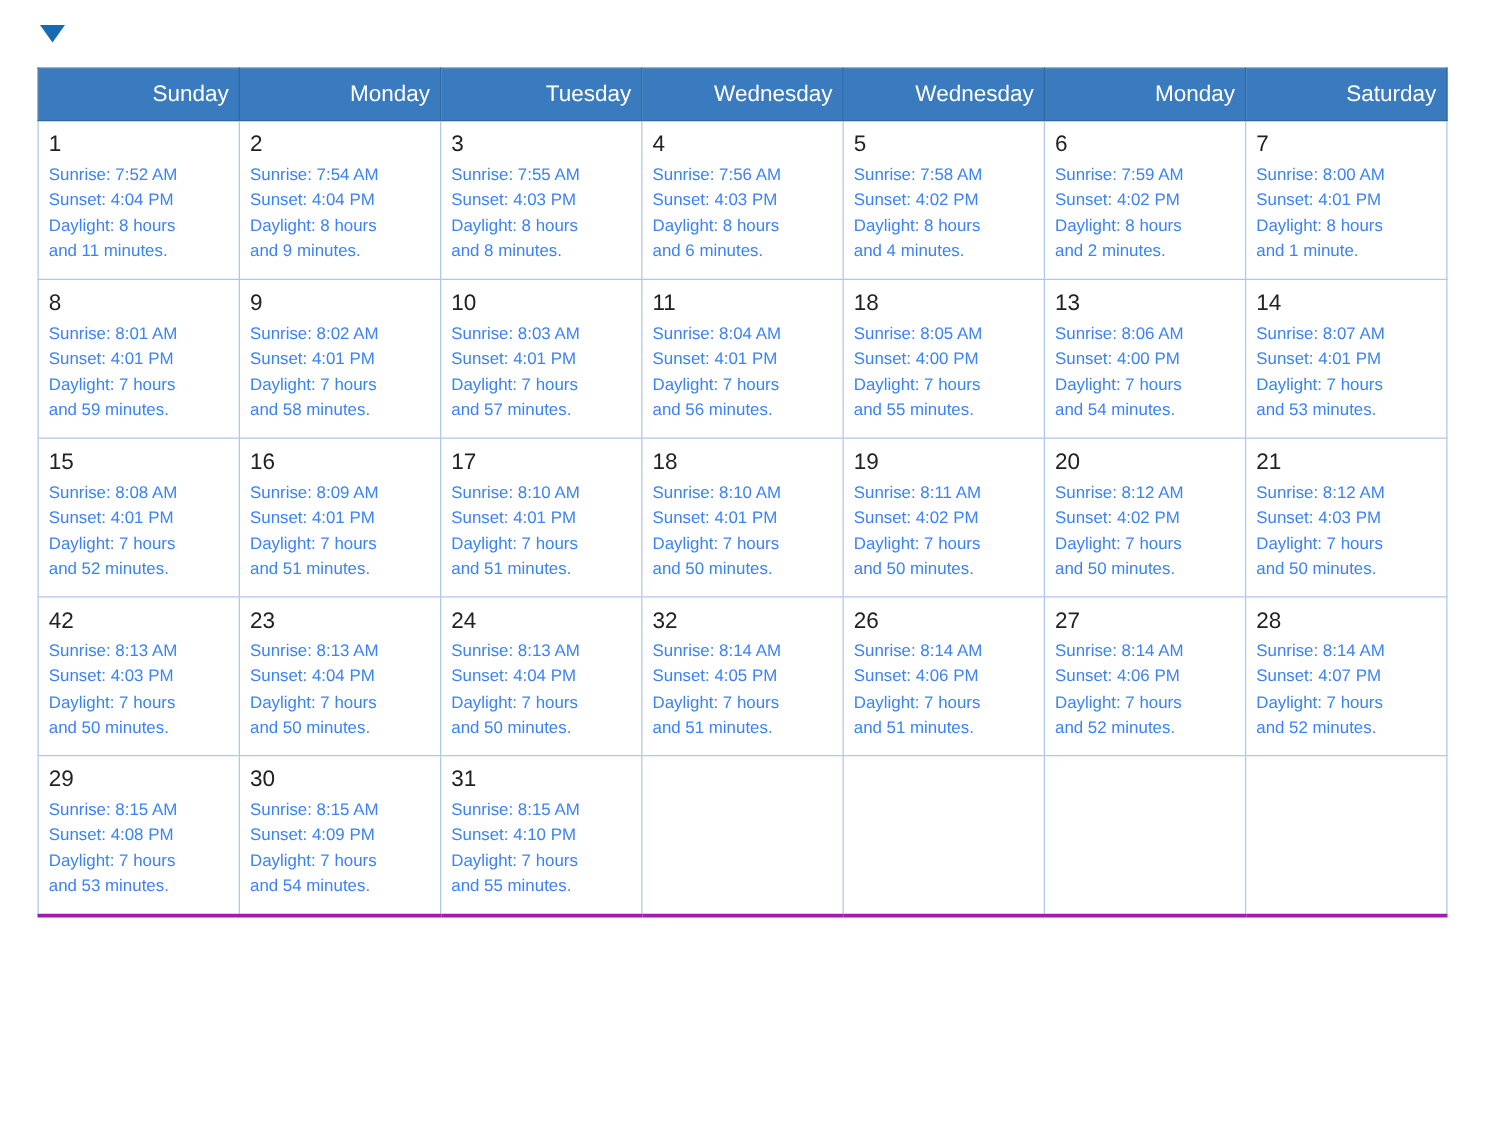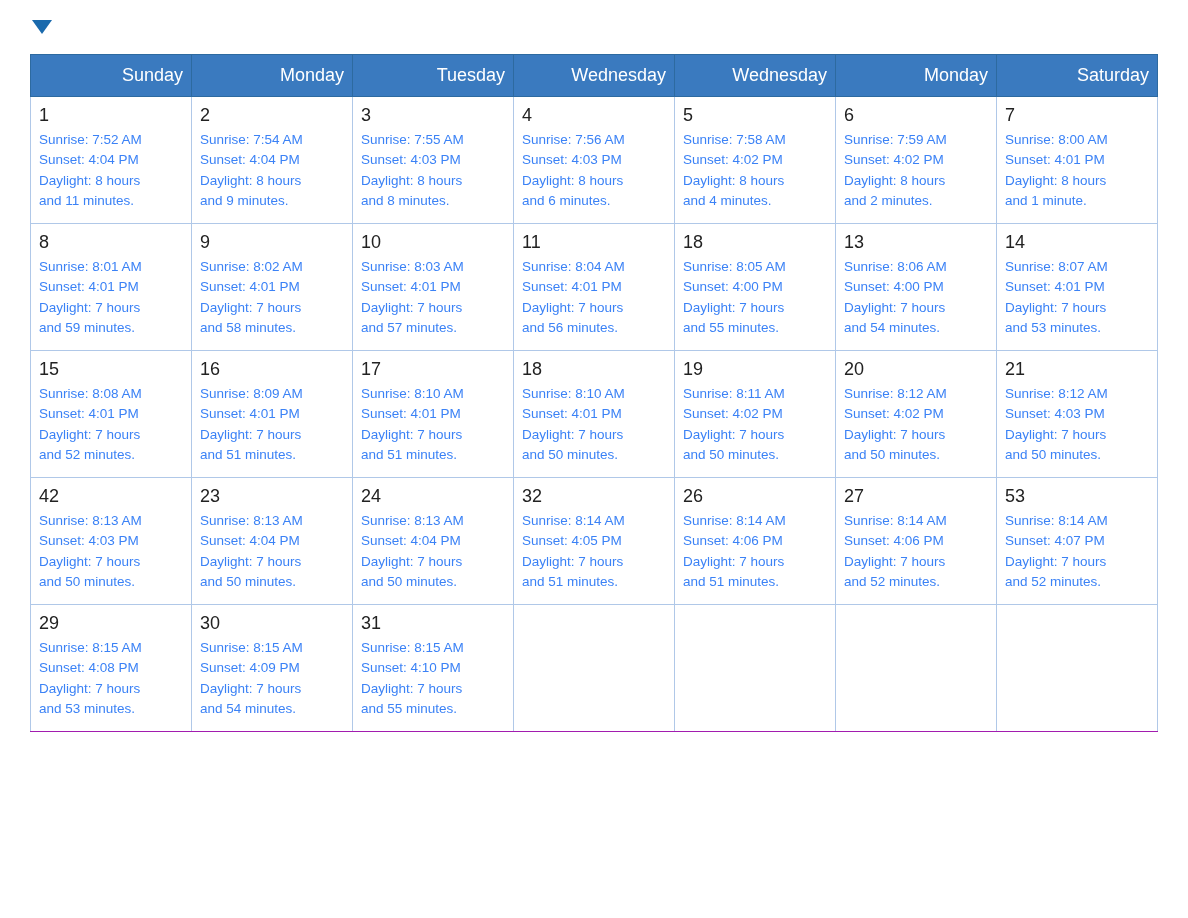--- a/index.html
+++ b/index.html
@@ -89,21 +89,21 @@
       color: #222;
       display: block;
       margin-bottom: 4px;
     }
     .calendar tbody tr td .day-info {
       font-size: 13.5px;
       line-height: 1.5;
       color: #3b82f6;
     }
     .calendar tbody tr:last-child td {
-      border-bottom: 1px solid #a21caf;
+      border-bottom: 3px solid #a21caf;
     }
     .empty-cell {
       background: #fff;
     }
   </style>
 </head>
 <body>
 
 <div class="header">
   <div class="logo">
@@ -243,21 +243,21 @@
         </td>
         <td>
           <span class="day-num">26</span>
           <div class="day-info">Sunrise: 8:14 AM<br>Sunset: 4:06 PM<br>Daylight: 7 hours<br>and 51 minutes.</div>
         </td>
         <td>
           <span class="day-num">27</span>
           <div class="day-info">Sunrise: 8:14 AM<br>Sunset: 4:06 PM<br>Daylight: 7 hours<br>and 52 minutes.</div>
         </td>
         <td>
-          <span class="day-num">53</span>
+          <span class="day-num">28</span>
           <div class="day-info">Sunrise: 8:14 AM<br>Sunset: 4:07 PM<br>Daylight: 7 hours<br>and 52 minutes.</div>
         </td>
       </tr>
       <tr>
         <td>
           <span class="day-num">29</span>
           <div class="day-info">Sunrise: 8:15 AM<br>Sunset: 4:08 PM<br>Daylight: 7 hours<br>and 53 minutes.</div>
         </td>
         <td>
           <span class="day-num">30</span>

